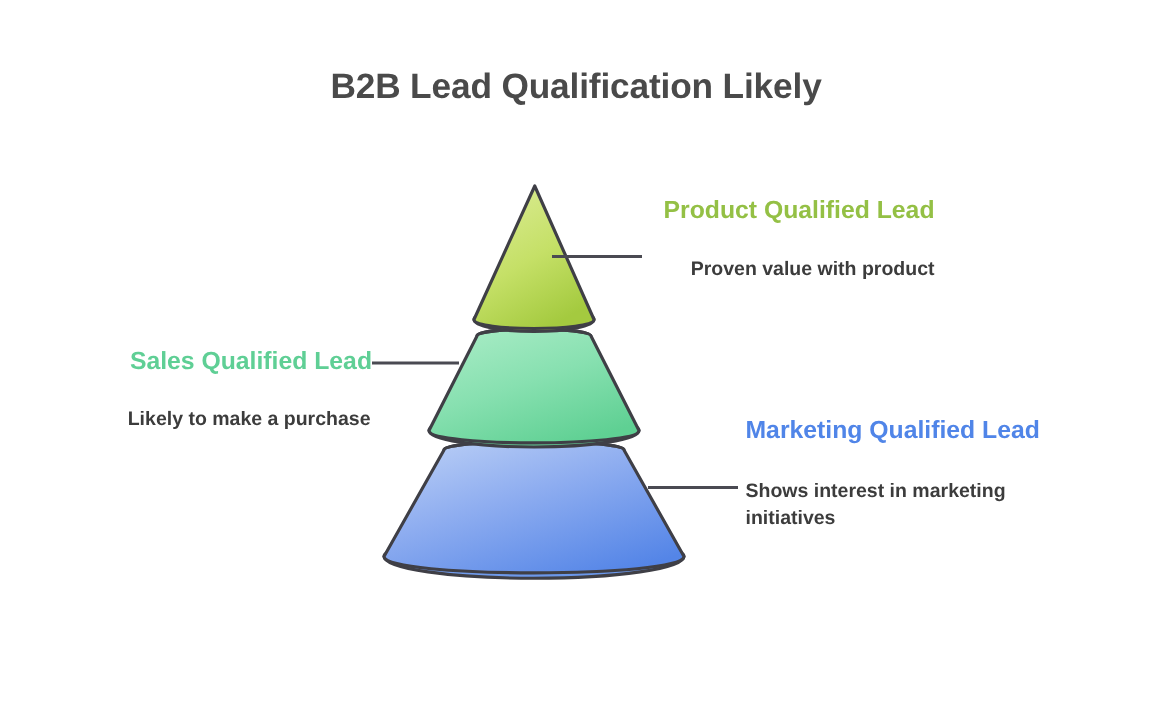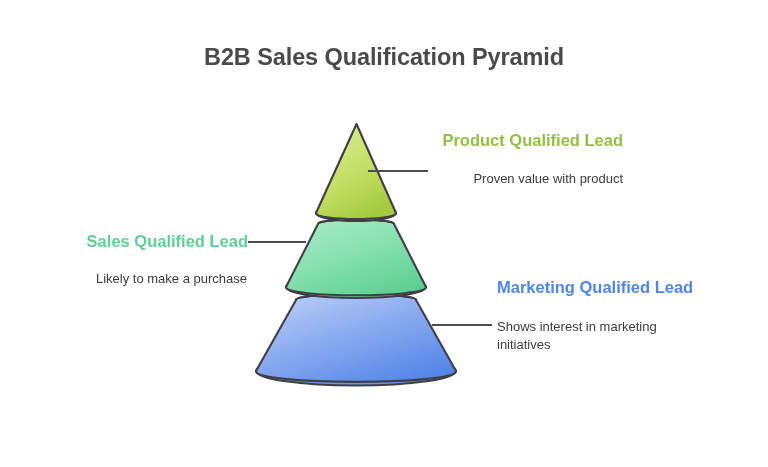--- a/index.html
+++ b/index.html
@@ -54,21 +54,21 @@
     position: absolute;
   }
   .label-title {
     font-size: 16.5px;
     font-weight: bold;
     line-height: 1.31;
     margin: 0;
   }
   .label-desc {
     font-size: 13px;
-    font-weight: normal;
+    font-weight: bold;
     line-height: 1.38;
     color: #3c3c3c;
     margin: 0;
   }
 
   
   #label-product {
     left: 433px;
     top: 130px;
     width: 190px;
@@ -99,21 +99,21 @@
     text-align: left;
   }
   #label-marketing .label-title { color: #5085e8; }
   #label-marketing .label-desc { margin-top: 19px; }
 </style>
 </head>
 <body>
 
 <div id="canvas">
 
-  <div class="page-title">B2B Sales Qualification Pyramid</div>
+  <div class="page-title">B2B Lead Qualification Likely</div>
 
   <svg class="pyramid-svg" viewBox="0 0 768 467">
     <defs>
       <linearGradient id="gradTop" x1="0.12" y1="0" x2="0.62" y2="1">
         <stop offset="0%" stop-color="#dcec96"></stop>
         <stop offset="55%" stop-color="#c5e067"></stop>
         <stop offset="100%" stop-color="#a4ca3f"></stop>
       </linearGradient>
       <linearGradient id="gradTopBase" x1="0" y1="0" x2="0.25" y2="1">
         <stop offset="0%" stop-color="#cbe268"></stop>

